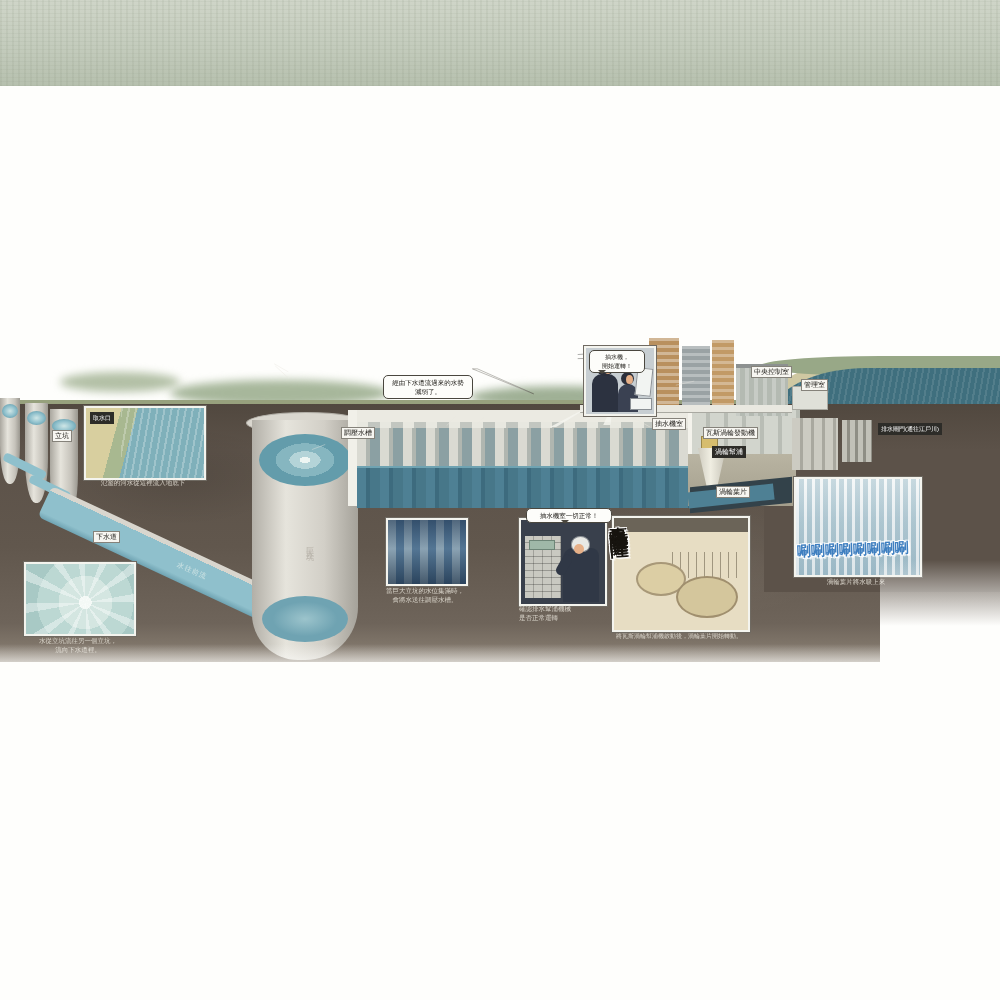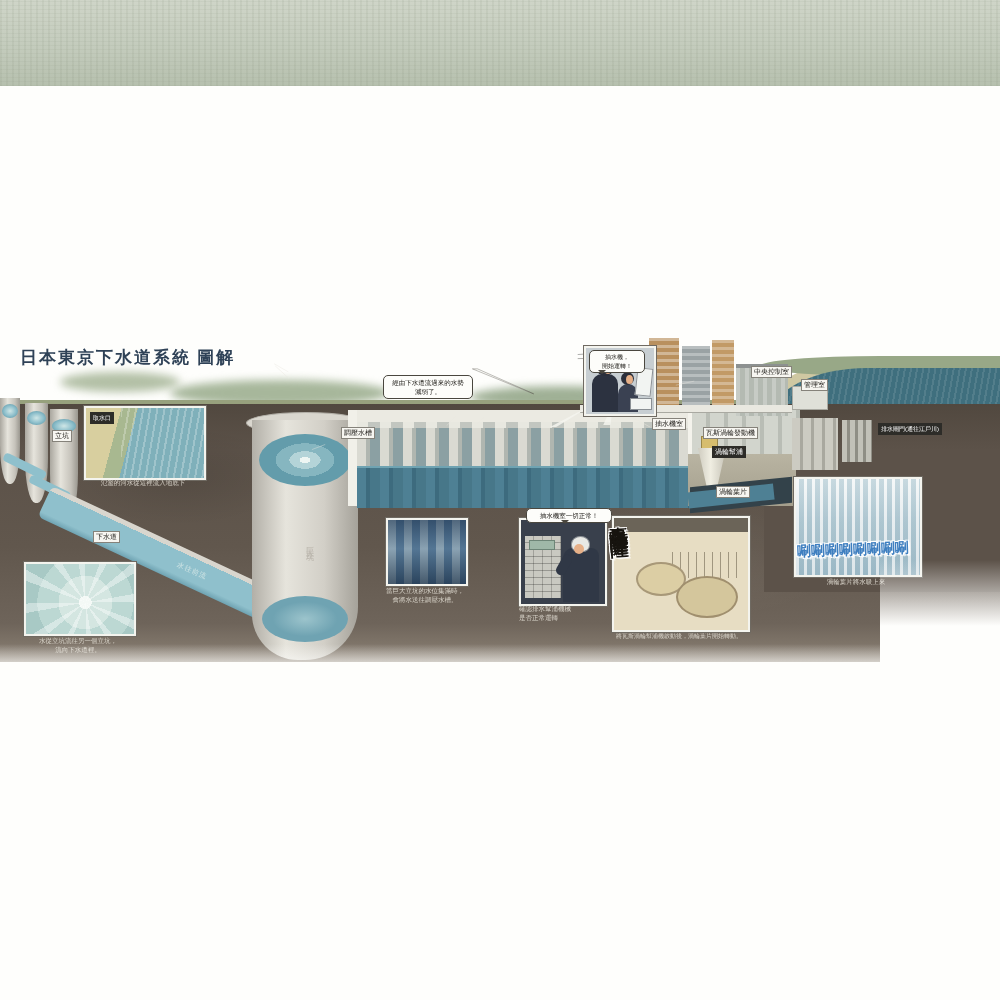--- a/index.html
+++ b/index.html
@@ -204,21 +204,20 @@
   <div class="abs hill hill1"></div>
   <div class="abs hill hill2"></div>
   <div class="abs hill hill3"></div>
   <div class="abs river-bank"></div>
   <div class="abs river-green"></div>
   <div class="abs river"></div>
   <div class="abs grass"></div>
   <div class="abs earth"></div>
   <div class="abs earth-right"></div>
 
-  <div class="abs title">日本東京下水道系統 圖解</div>
 
   <div class="abs cyl shaft1">
       <div class="cyl-water" style="top:6px"></div>
     </div>
   <div class="abs cyl shaft2">
       <div class="cyl-water" style="top:8px"></div>
     </div>
   <div class="abs cyl shaft3">
       <div class="cyl-water" style="top:10px"></div>
     </div>

